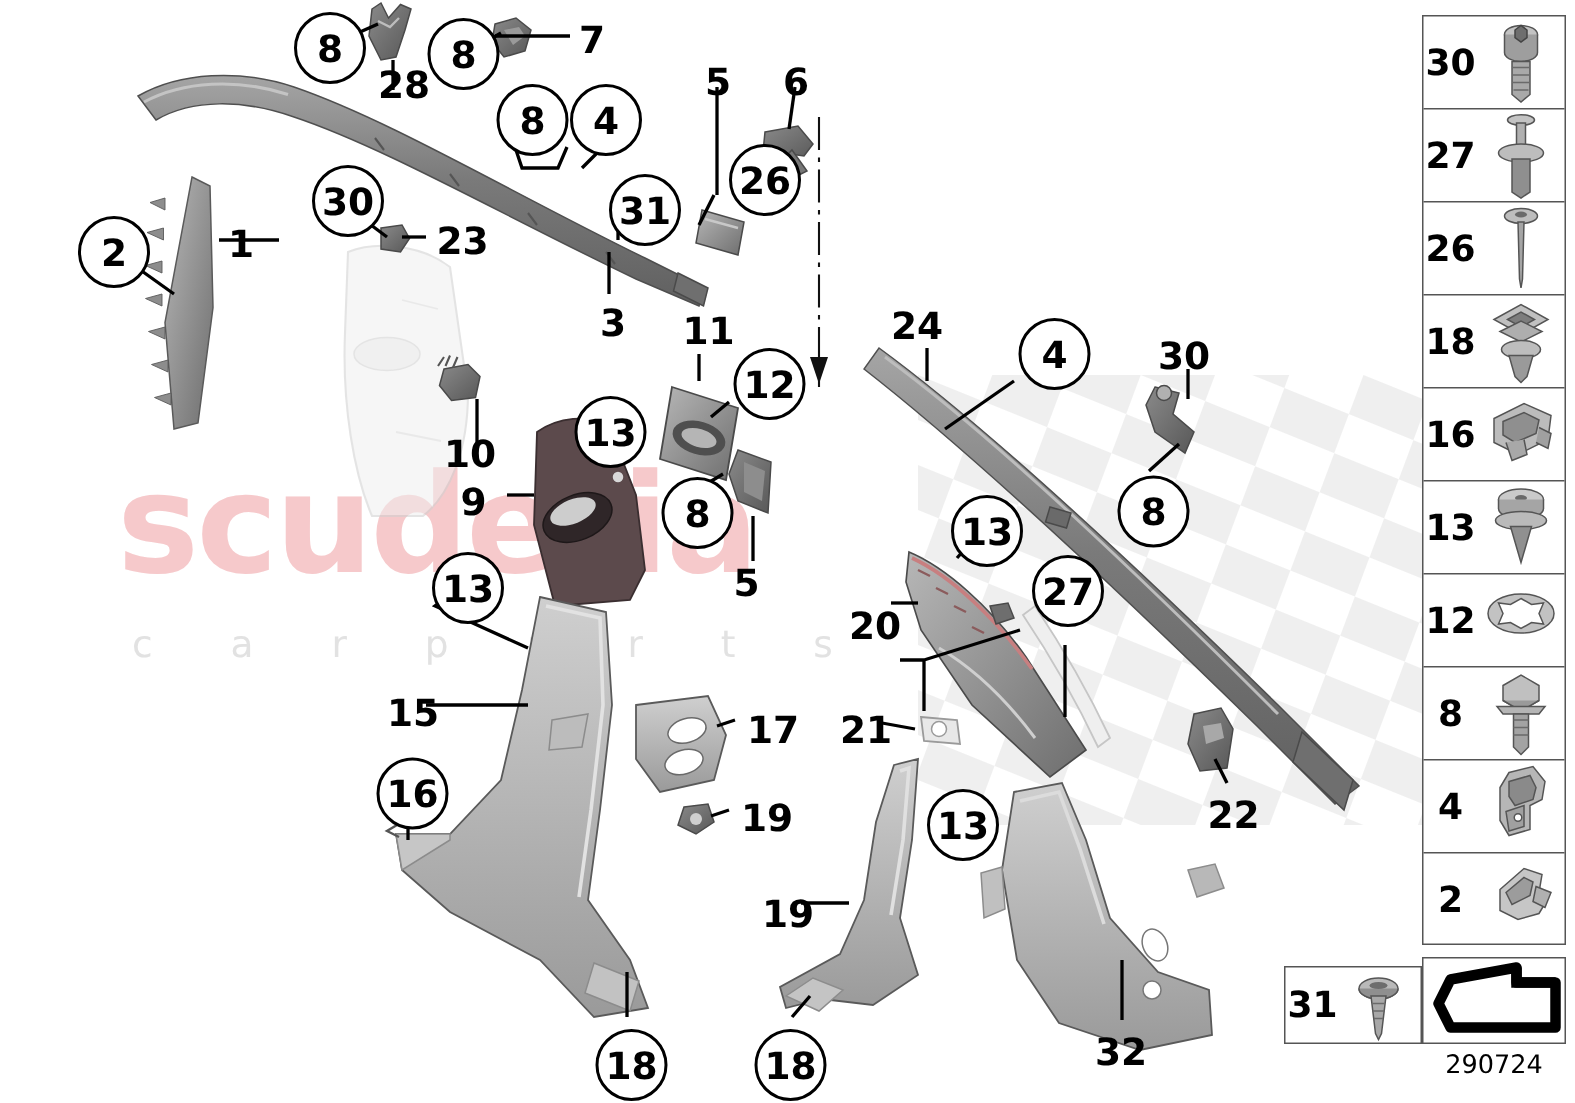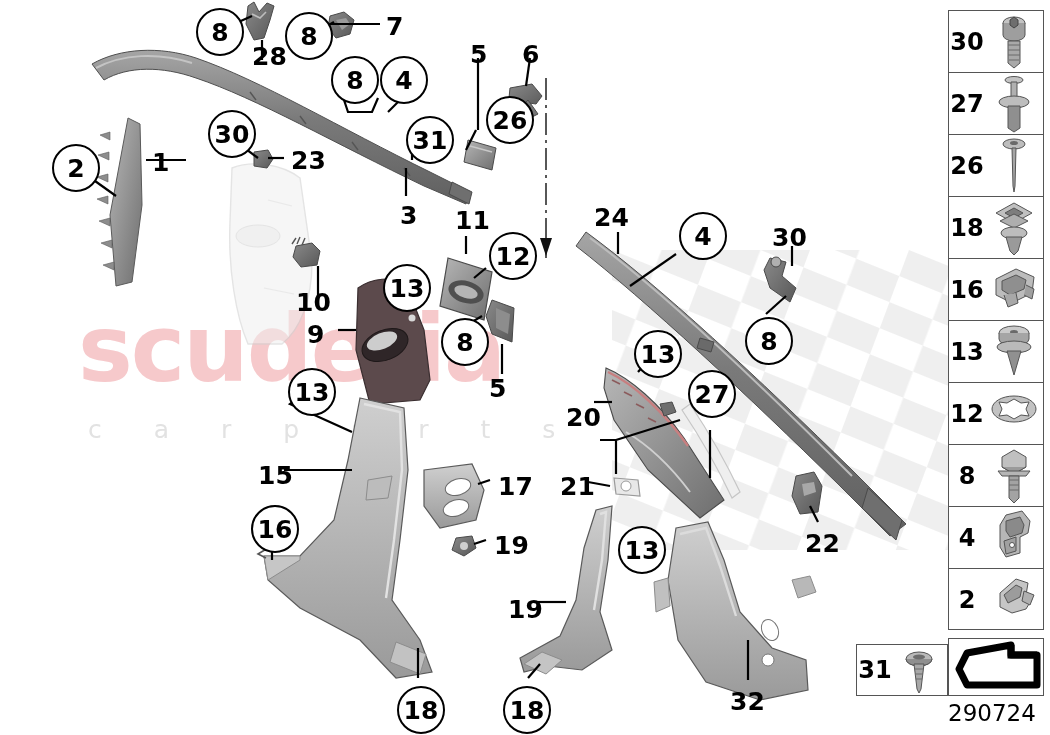--- a/index.html
+++ b/index.html
@@ -35,22 +35,22 @@
         box-sizing:border-box;display:flex;align-items:center;}
   .lrow:last-child{border-bottom:none;}
   .lnum{width:36px;text-align:center;font-size:24px;font-weight:700;color:#000;
         font-family:"DejaVu Sans",sans-serif;}
   .lart{flex:1;height:100%;position:relative;}
   #legend31{position:absolute;left:856px;top:644px;width:92px;height:52px;
             border:1.6px solid #555;box-sizing:border-box;background:#fff;
             display:flex;align-items:center;}
   #arrowbox{position:absolute;left:948px;top:638px;width:96px;height:58px;
             border:1.6px solid #555;box-sizing:border-box;background:#fff;}
-  #dwgno{position:absolute;left:948px;top:700px;width:96px;
-         font-size:23px;color:#000;font-family:"DejaVu Sans",sans-serif;}
+  #dwgno{position:absolute;left:948px;top:700px;width:96px;text-align:center;
+         font-size:17px;color:#000;font-family:"DejaVu Sans",sans-serif;}
 </style>
 </head>
 <body>
 
 <div id="stage">
 
   <svg id="wm-flag" viewBox="0 0 360 300">
     <defs>
       <pattern id="chk" width="86" height="60" patternUnits="userSpaceOnUse" patternTransform="skewY(22) skewX(-18)">
         <rect x="0" y="0" width="43" height="30" fill="#e0e0e0"></rect>

